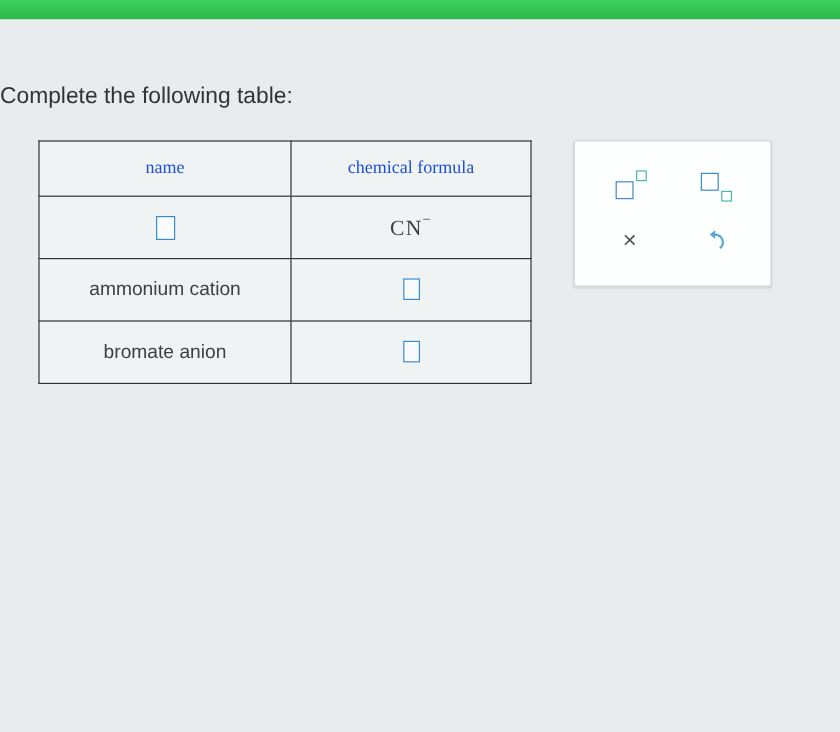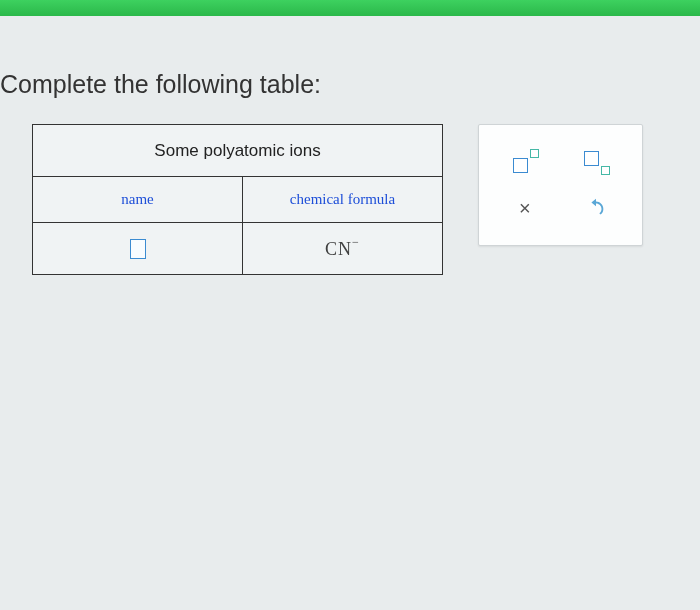--- a/index.html
+++ b/index.html
@@ -20,21 +20,21 @@
       top: 0;
       left: 0;
       right: 0;
       height: 16px;
       background: linear-gradient(to bottom, #3dd15f, #2bb84a);
     }
     .content {
       padding: 70px 0 0 0;
     }
     .prompt {
-      font-size: 25px;
+      font-size: 19px;
       color: #333;
       margin: 0 2px 25px 0;
       padding-left: 0;
     }
     .main-row {
       display: flex;
       align-items: flex-start;
       gap: 35px;
       padding-left: 32px;
     }
@@ -157,38 +157,47 @@
 
 <div class="green-bar"></div>
 
 <div class="content">
   <div class="prompt">Complete the following table:</div>
 
   <div class="main-row">
 
     <table class="ion-table">
       <tbody>
-          <tr>
-        <th colspan="2" class="title-cell">Some polyatomic ions</th>
-      </tr>
       <tr>
         <th class="hdr-cell name-col">name</th>
         <th class="hdr-cell formula-col">chemical formula</th>
       </tr>
 
       <tr>
         <td class="data-cell">
           <span class="input-box"></span>
         </td>
         <td class="data-cell">
           <span class="formula-text"><span>CN</span><span class="super">−</span></span>
         </td>
       </tr>
 
-
+      <tr>
+        <td class="data-cell">ammonium cation</td>
+        <td class="data-cell">
+          <span class="input-box wide"></span>
+        </td>
+      </tr>
+
+      <tr>
+        <td class="data-cell">bromate anion</td>
+        <td class="data-cell">
+          <span class="input-box wide"></span>
+        </td>
+      </tr>
 
     </tbody>
       </table>
 
     <div class="tool-panel">
       <div class="tool-row">
         <div class="tool-btn">
           <div class="placeholder-stack sup-layout">
             <div class="sq-base"></div>
               <div class="sq-small"></div>

